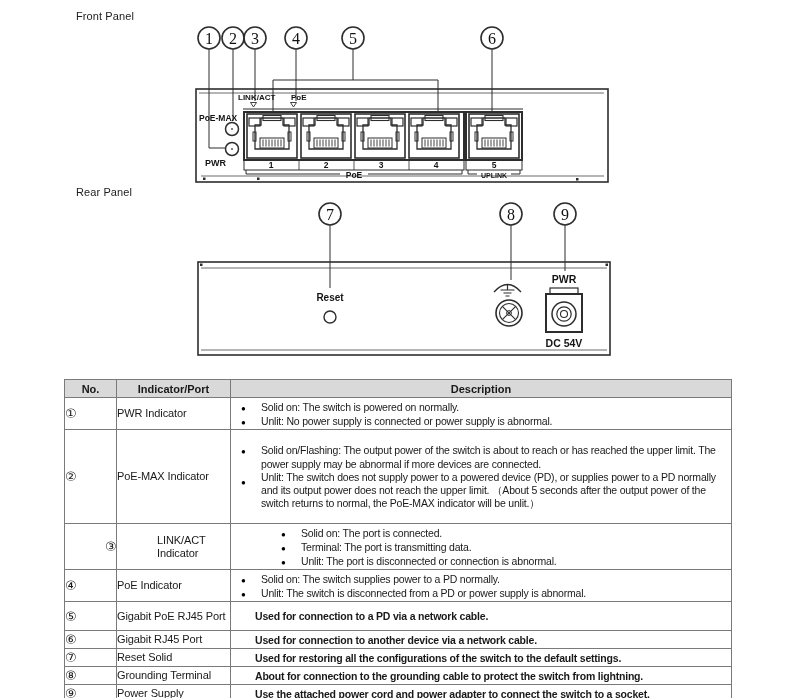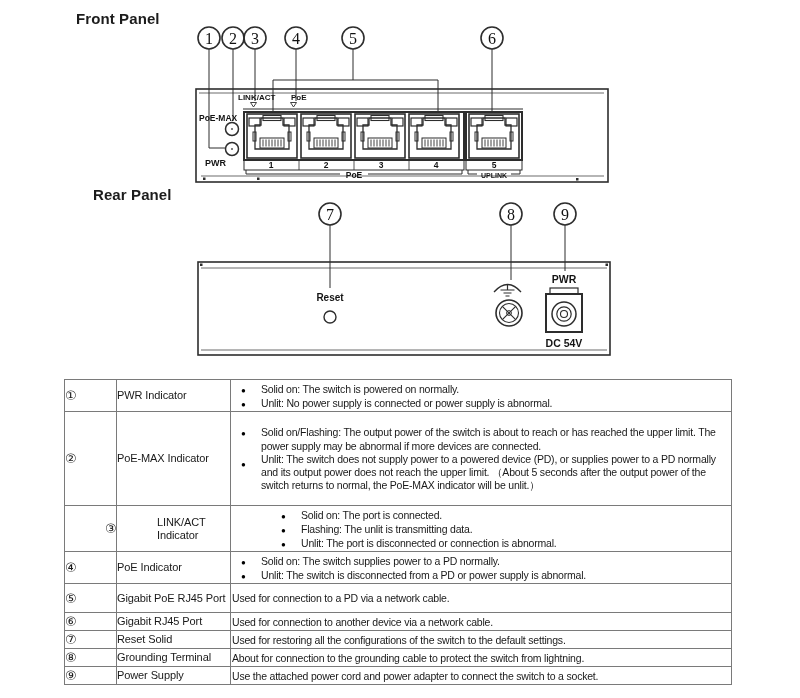--- a/index.html
+++ b/index.html
@@ -1,21 +1,21 @@
 <!DOCTYPE html>
 <html><head>
 <meta charset="utf-8">
 <style>
   html,body { margin:0; padding:0; background:#ffffff; }
   .page { position:relative; width:800px; height:698px; background:#ffffff;
           font-family:"Liberation Sans", sans-serif; overflow:hidden; }
 
-  .panel-title { position:absolute; font-size:15px; color:#1c1c1c; letter-spacing:.1px;font-weight:bold; }
+  .panel-title { position:absolute; font-size:11px; color:#1c1c1c; letter-spacing:.1px; }
   #front-title { left:76px; top:10px; }
-  #rear-title  { left:93px; top:186px; }
+  #rear-title  { left:76px; top:186px; }
 
   svg { position:absolute; overflow:visible; }
   #front-svg { left:190px; top:25px; }
   #rear-svg  { left:190px; top:200px; }
 
   .lbl   { font-family:"Liberation Sans",sans-serif; font-weight:bold; fill:#141414; }
   .s7  { font-size:7px; }  .s8  { font-size:8px; }  .s85 { font-size:8.5px; }
   .s9  { font-size:9px; }  .s10 { font-size:10px; } .s105{ font-size:10.5px; }
   .digit { font-family:"Liberation Serif",serif; font-size:16px; fill:#111; }
   .ln    { stroke:#2d2d2d; fill:none; }
@@ -28,21 +28,21 @@
                 padding:1px 4px 1px 0; }
   .spec-table th { background:#d9d9d9; font-size:11px; font-weight:bold;
                 text-align:center; height:15px; padding:1px 0; }
   .col-no   { width:52px; }
   .col-name { width:114px; }
   .col-desc { width:501px; }
   .c-no   { padding-left:13px; font-family:"DejaVu Sans","Liberation Sans",sans-serif;
             font-size:13px; }
   .c-name { padding-left:9px; font-size:11px; line-height:13px; letter-spacing:-.1px; }
   .c-desc { font-size:10.5px; line-height:14px; letter-spacing:-.2px; padding-right:6px; }
-  .c-desc.plain { padding-left:1px; }
+  .c-desc.plain { padding-left:24px;font-weight:bold; }
   .bullet { position:relative; padding-left:30px; }
   .bullet::before { content:"\25CF"; position:absolute; left:10px; top:2px; font-size:8px; color:#000; }
   .bullet.loose { line-height:13px; }
   .bullet.loose::before { top:5px; }
   tr.h29 td { height:29px; } tr.h91 td { height:91px; } tr.h43 td { height:43px;padding-left:40px; }
   tr.h26 td { height:26px; } tr.h14 td { height:14px; }
 </style>
 </head>
 <body>
 
@@ -207,20 +207,25 @@
     </g>
   </svg>
 
   <table class="spec-table">
     <colgroup>
         <col class="col-no">
         <col class="col-name">
         <col class="col-desc">
       </colgroup>
     <tbody>
+        <tr>
+      <th>No.</th>
+      <th>Indicator/Port</th>
+      <th>Description</th>
+    </tr>
     <tr class="h29">
       <td class="c-no">①</td>
       <td class="c-name">PWR Indicator</td>
       <td class="c-desc">
         <div class="bullet"><span>Solid on: The switch is powered on normally.</span></div>
         <div class="bullet"><span>Unlit: No power supply is connected or power supply is abnormal.</span></div>
       </td>
     </tr>
     <tr class="h91">
       <td class="c-no">②</td>
@@ -228,21 +233,21 @@
       <td class="c-desc">
         <div class="bullet"><span>Solid on/Flashing: The output power of the switch is about to reach or has reached the upper limit. The power supply may be abnormal if more devices are connected.</span></div>
         <div class="bullet loose"><span>Unlit: The switch does not supply power to a powered device (PD), or supplies power to a PD normally and its output power does not reach the upper limit. （About 5 seconds after the output power of the switch returns to normal, the PoE-MAX indicator will be unlit.）</span></div>
       </td>
     </tr>
     <tr class="h43">
       <td class="c-no">③</td>
       <td class="c-name">LINK/ACT Indicator</td>
       <td class="c-desc">
         <div class="bullet"><span>Solid on: The port is connected.</span></div>
-        <div class="bullet"><span>Flashing: The unlit is transmitting data.</span></div>
+        <div class="bullet"><span>Terminal: The port is transmitting data.</span></div>
         <div class="bullet"><span>Unlit: The port is disconnected or connection is abnormal.</span></div>
       </td>
     </tr>
     <tr class="h29">
       <td class="c-no">④</td>
       <td class="c-name">PoE Indicator</td>
       <td class="c-desc">
         <div class="bullet"><span>Solid on: The switch supplies power to a PD normally.</span></div>
         <div class="bullet"><span>Unlit: The switch is disconnected from a PD or power supply is abnormal.</span></div>
       </td>

